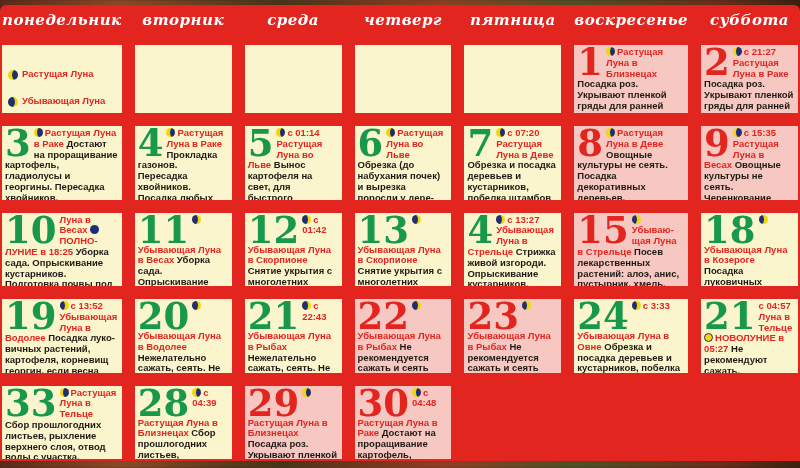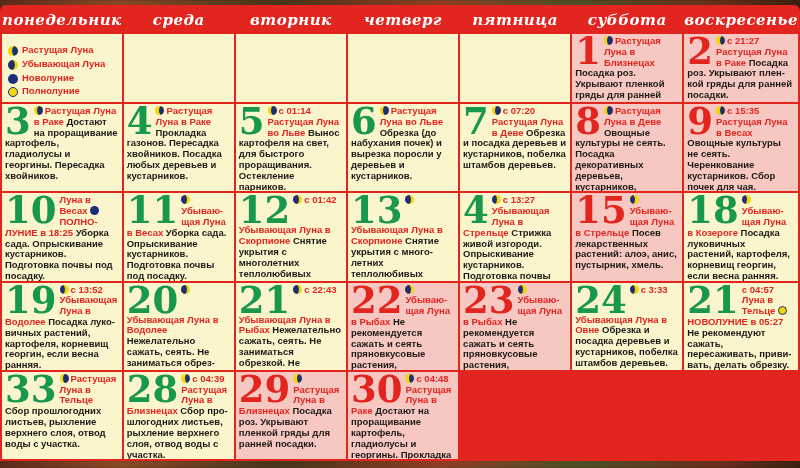--- a/index.html
+++ b/index.html
@@ -16,21 +16,21 @@
   }
   .photo-strip.top { top: 0; height: 6px; }
   .photo-strip.bottom { bottom: 0; height: 8px; }
 
   #calendar-grid {
     position: absolute; top: 5px; left: 0; right: 0; bottom: 7px;
     background: #e32520;
     display: grid;
     grid-template-columns: repeat(7, 1fr);
     grid-template-rows: 25px 68px 1fr 1fr 1fr 1fr;
-    gap: 2px;
+    gap: 13px;
     padding: 2px;
     border-radius: 6px 6px 0 0;
   }
 
   .hcell {
     background: #e32520;
     color: #ffffff;
     font-family: "DejaVu Serif", serif;
     font-style: italic;
     font-weight: bold;
@@ -86,41 +86,41 @@
   .m-new::after { display: none; }
   .m-full { background: #f4d607; border: 1.5px solid #1d2e78; }
   .m-full::after { display: none; }
 
   
   .legend-item {
     display: flex; align-items: center;
     color: #e32520;
     font-size: 9.5px;
     font-weight: bold;
-    margin: 3px 0 3px 3px;
+    margin: 16px 0 3px 3px;
     white-space: nowrap;
   }
   .legend-item .moon { width: 10px; height: 10px; margin-right: 4px; flex: none; }
   .legend-item .moon::after { width: 10px; height: 12px; }
   #legend-cell { padding-top: 8px; }
 </style>
 </head>
 <body>
 
 <div class="photo-strip top"></div>
 <div class="photo-strip bottom"></div>
 
 <div id="calendar-grid">
   <div class="hcell">понедельник</div>
+  <div class="hcell">вторник</div>
   <div class="hcell">среда</div>
-  <div class="hcell">вторник</div>
   <div class="hcell">четверг</div>
   <div class="hcell">пятница</div>
+  <div class="hcell">воскресенье</div>
   <div class="hcell">суббота</div>
-  <div class="hcell">воскресенье</div>
 
   <div class="cell" id="legend-cell">
     <div class="legend-item">
       <span class="moon m-waxing"></span>
       <span>Растущая Луна</span>
     </div>
     <div class="legend-item">
       <span class="moon m-waning"></span>
       <span>Убывающая Луна</span>
     </div>

